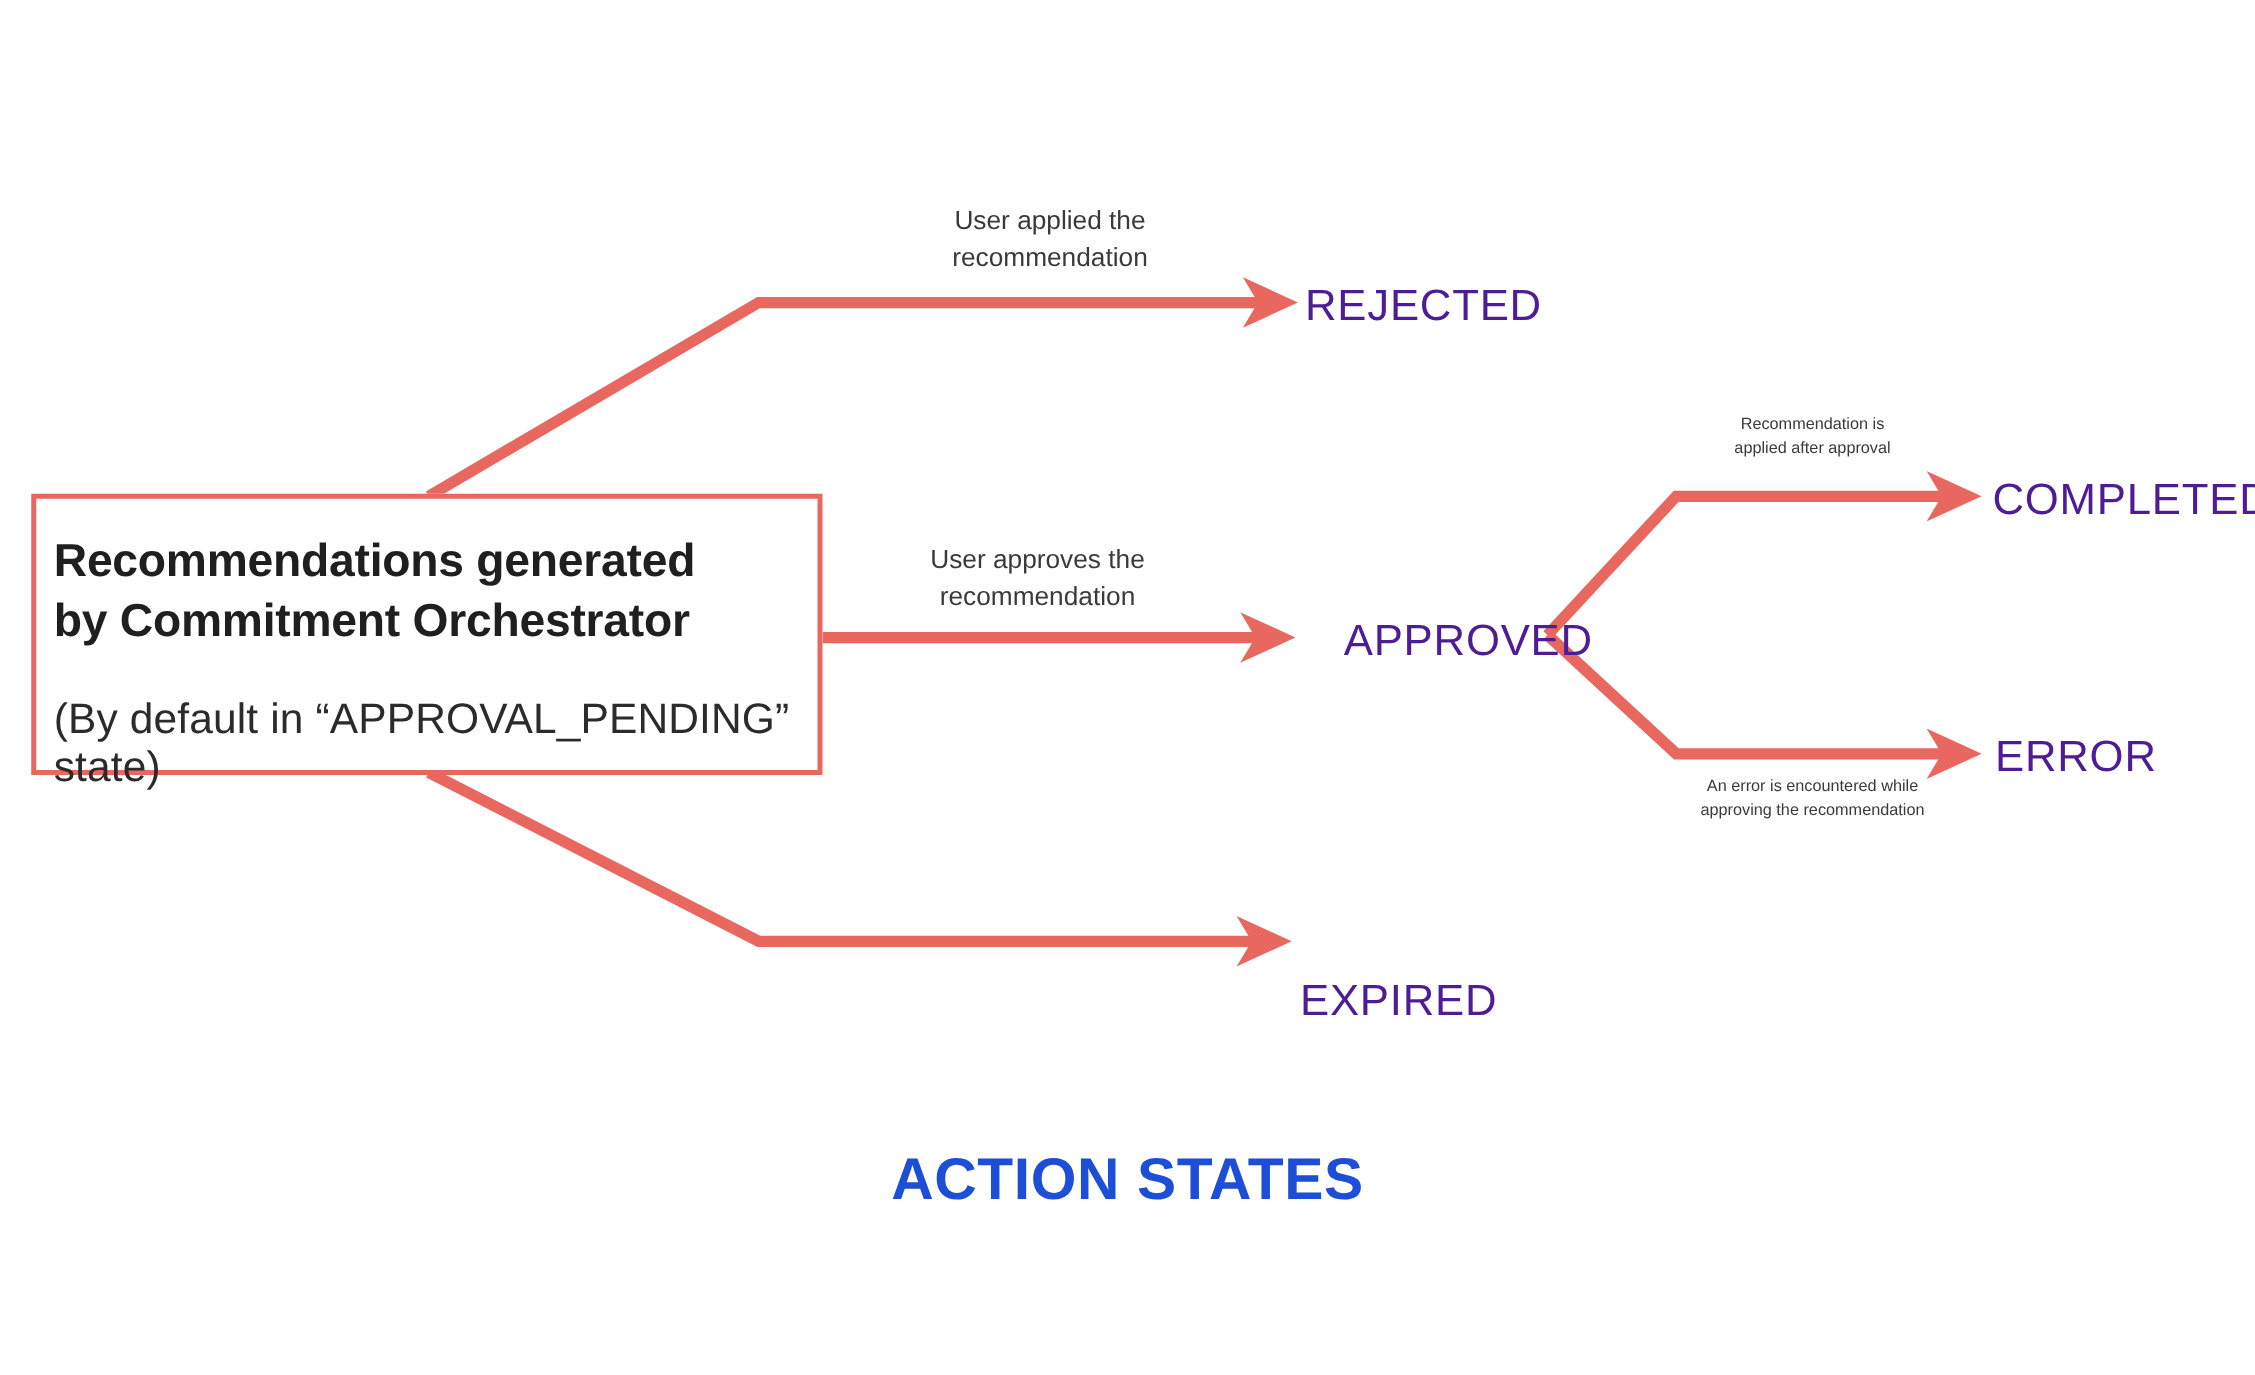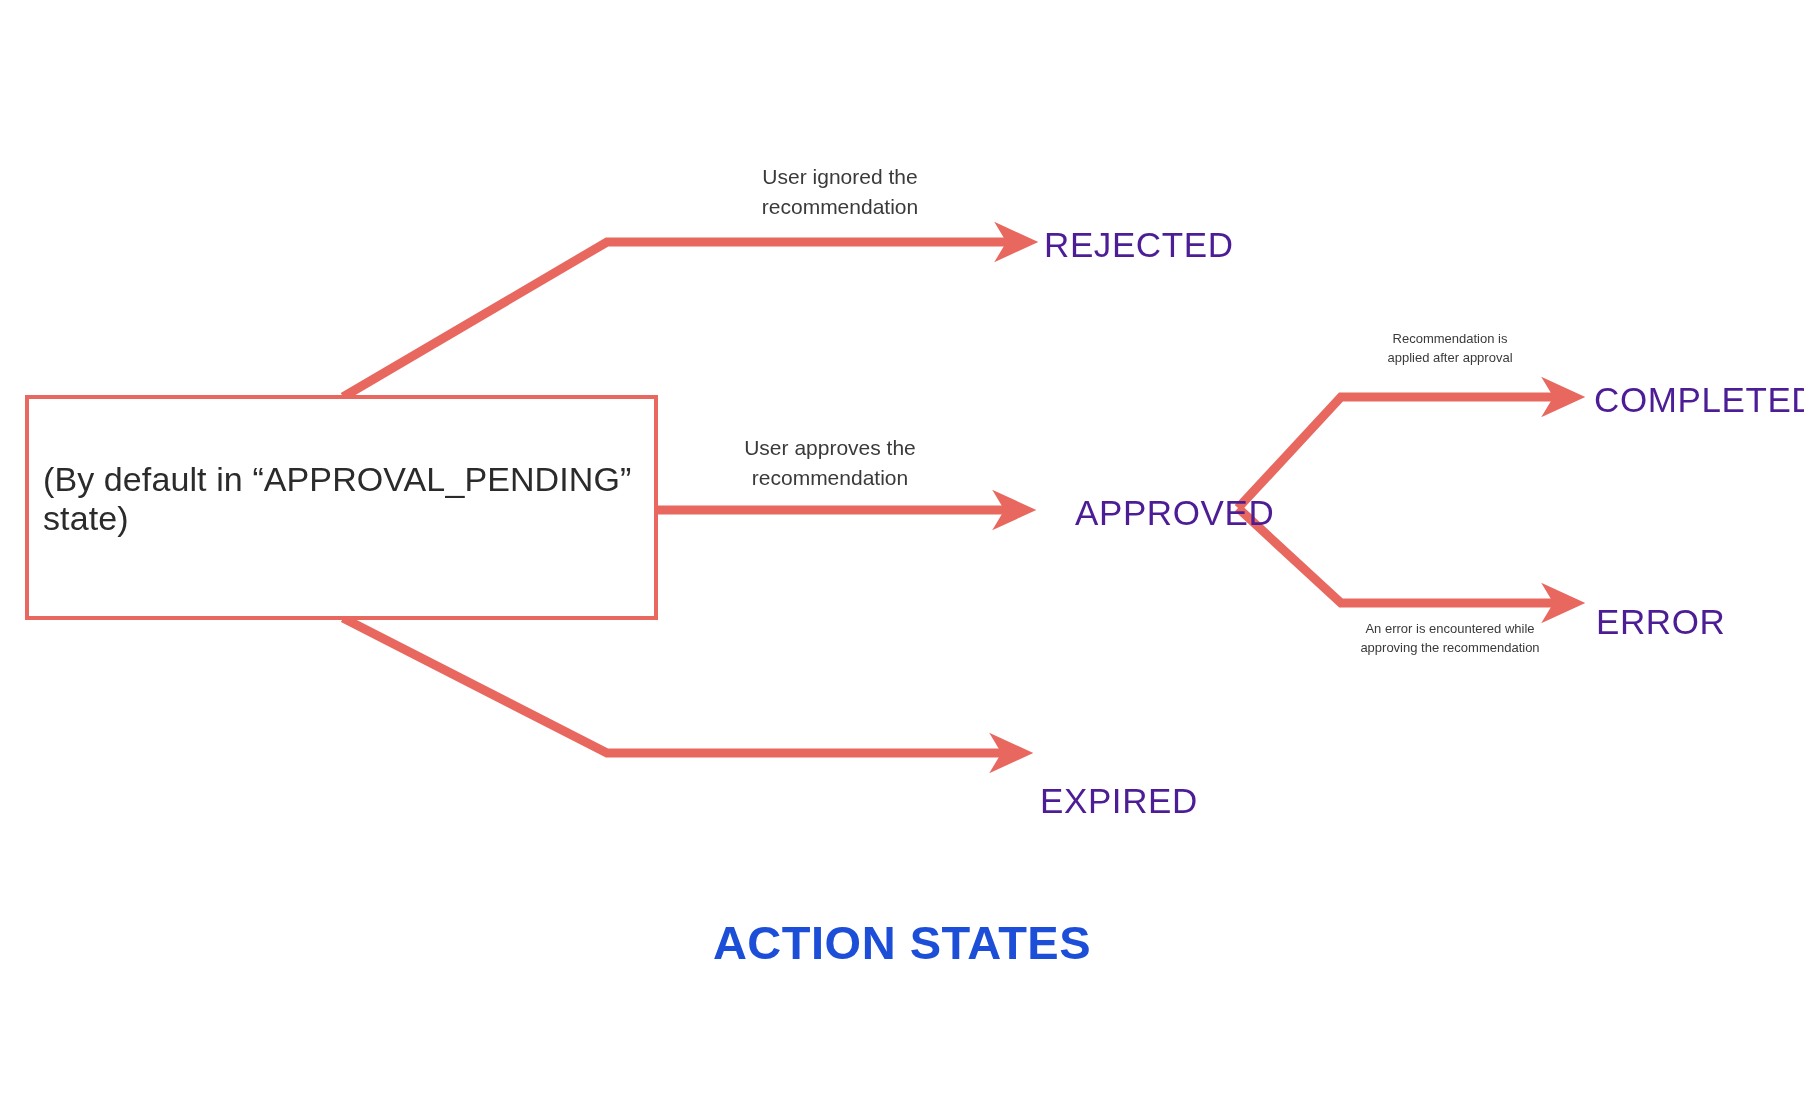--- a/index.html
+++ b/index.html
@@ -113,34 +113,36 @@
     <path d="M 658,510 L 1012,510" fill="none" stroke="#e8685f" stroke-width="9" marker-end="url(#arrowhead)"></path>
 
     <path d="M 343,618 L 607,753 L 1009,753" fill="none" stroke="#e8685f" stroke-width="9" stroke-linejoin="miter" marker-end="url(#arrowhead)"></path>
 
     <path d="M 1238,508 L 1341,397 L 1561,397" fill="none" stroke="#e8685f" stroke-width="9" stroke-linejoin="miter" marker-end="url(#arrowhead)"></path>
 
     <path d="M 1238,508 L 1341,603 L 1561,603" fill="none" stroke="#e8685f" stroke-width="9" stroke-linejoin="miter" marker-end="url(#arrowhead)"></path>
   </svg>
 
   <div class="source-box">
+    <div class="source-title">Recommendations generated
+by Commitment Orchestrator</div>
     <div class="source-sub">(By default in “APPROVAL_PENDING” state)</div>
   </div>
 
   <div class="state-label" style="left:1044px; top:225px;">REJECTED</div>
 
   <div class="state-label" style="left:1042px; top:493px;margin-left:33px;">APPROVED</div>
 
   <div class="state-label" style="left:1040px; top:737px;margin-top:44px;">EXPIRED</div>
 
   <div class="state-label" style="left:1594px; top:380px;">COMPLETED</div>
 
-  <div class="state-label" style="left:1596px; top:586px;margin-top:16px;">ERROR</div>
+  <div class="state-label" style="left:1596px; top:586px;">ERROR</div>
 
-  <div class="edge-label" style="left:660px; top:162px; width:360px;">User ignored the
+  <div class="edge-label" style="left:660px; top:162px; width:360px;">User applied the
 recommendation</div>
 
   <div class="edge-label" style="left:650px; top:433px; width:360px;">User approves the
 recommendation</div>
 
 
   <div class="edge-label small" style="left:1300px; top:330px; width:300px;">Recommendation is
 applied after approval</div>
 
   <div class="edge-label small" style="left:1250px; top:620px; width:400px;">An error is encountered while

